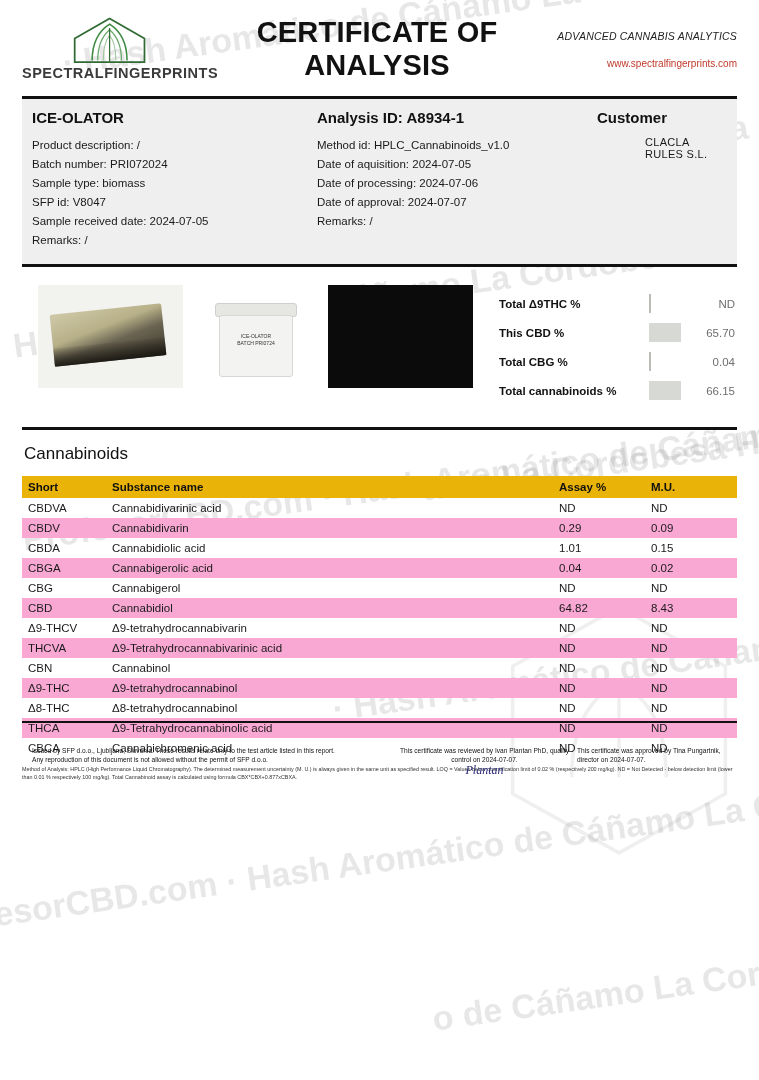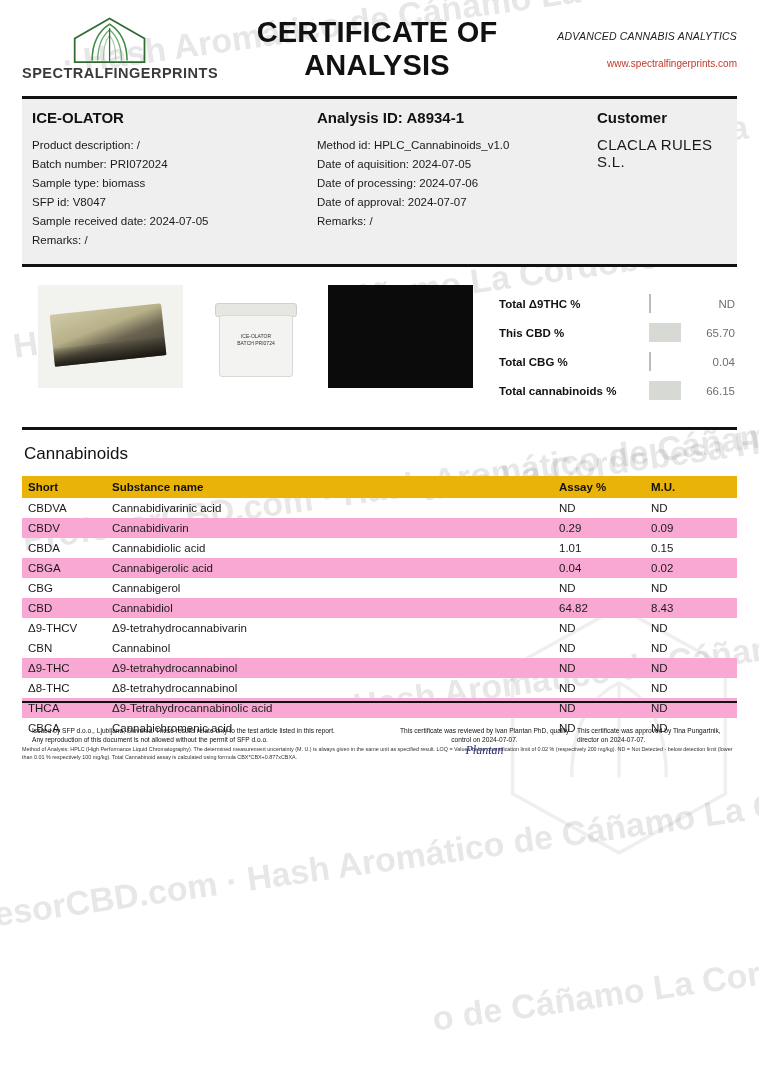--- a/index.html
+++ b/index.html
@@ -76,21 +76,21 @@
   }
   .info-col { flex:1; padding-right:8px; }
   .info-col.c1 { flex:0 0 285px; }
   .info-col.c2 { flex:0 0 280px; }
   .info-col.c3 { flex:1; }
   .info-head {
     font-size:15px; font-weight:bold; margin-bottom:10px; color:#111;
   }
   .info-head .idval { font-weight:bold; }
   .info-line { font-size:11.5px; color:#1a1a1a; line-height:19px; }
-  .cust-name { font-size:15px; color:#1a1a1a; letter-spacing:0.3px; }
+  .cust-name { font-size:11px; color:#1a1a1a; letter-spacing:0.3px;margin-left:48px; }
 
   
   .mid {
     margin:4px 22px;
     display:flex;
     align-items:flex-start;
     padding:14px 0 18px 0;
   }
   .img-block { display:flex; gap:0; padding-left:16px; }
   .photo {
@@ -360,20 +360,26 @@
         <td>Cannabidiol</td>
         <td>64.82</td>
         <td>8.43</td>
       </tr>
       <tr>
         <td>Δ9-THCV</td>
         <td>Δ9-tetrahydrocannabivarin</td>
         <td>ND</td>
         <td>ND</td>
       </tr>
+      <tr class="alt">
+        <td>THCVA</td>
+        <td>Δ9-Tetrahydrocannabivarinic acid</td>
+        <td>ND</td>
+        <td>ND</td>
+      </tr>
       <tr>
         <td>CBN</td>
         <td>Cannabinol</td>
         <td>ND</td>
         <td>ND</td>
       </tr>
       <tr class="alt">
         <td>Δ9-THC</td>
         <td>Δ9-tetrahydrocannabinol</td>
         <td>ND</td>

